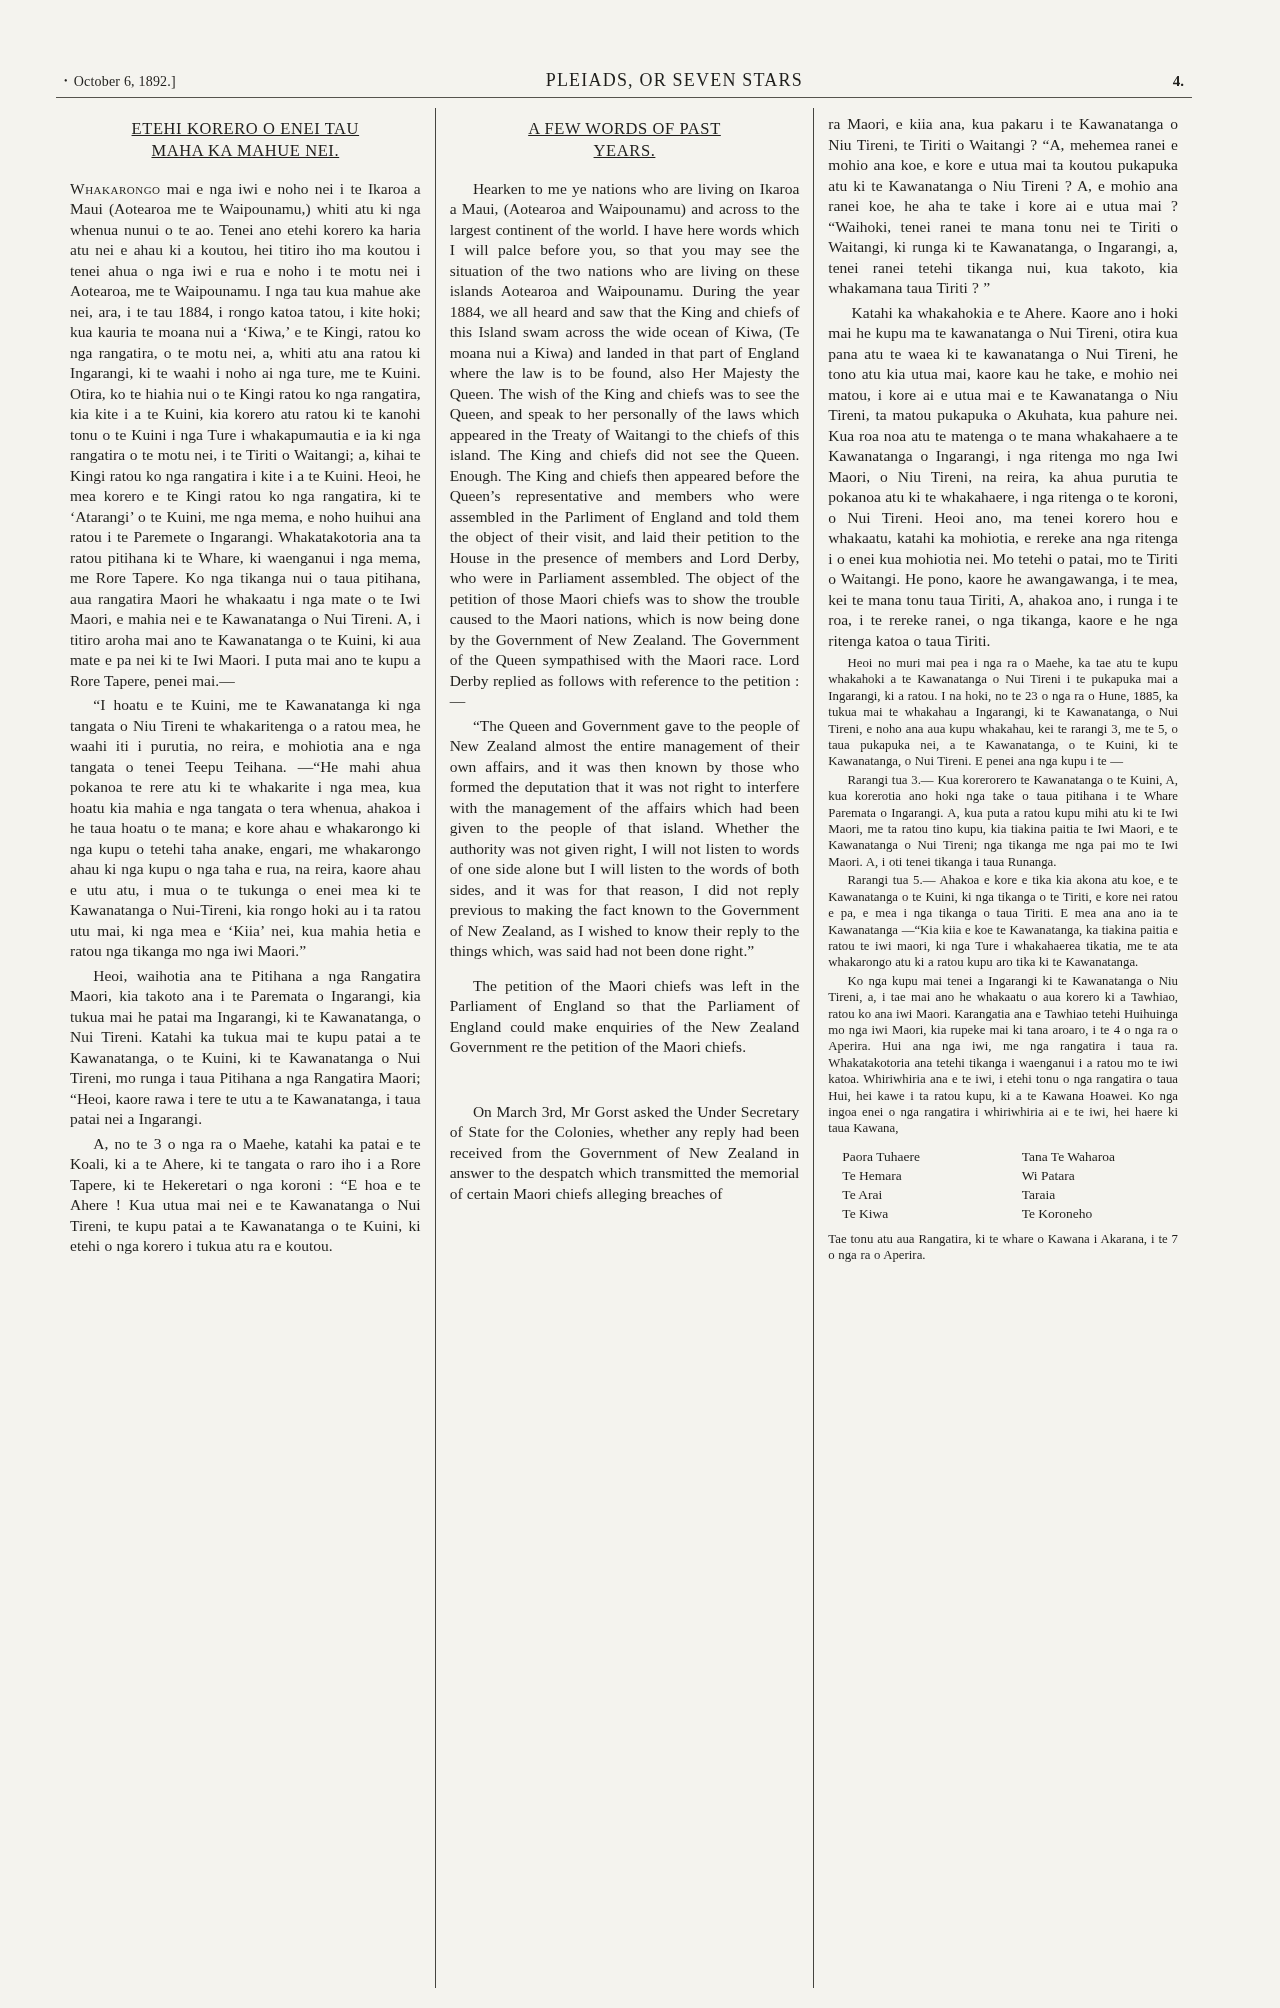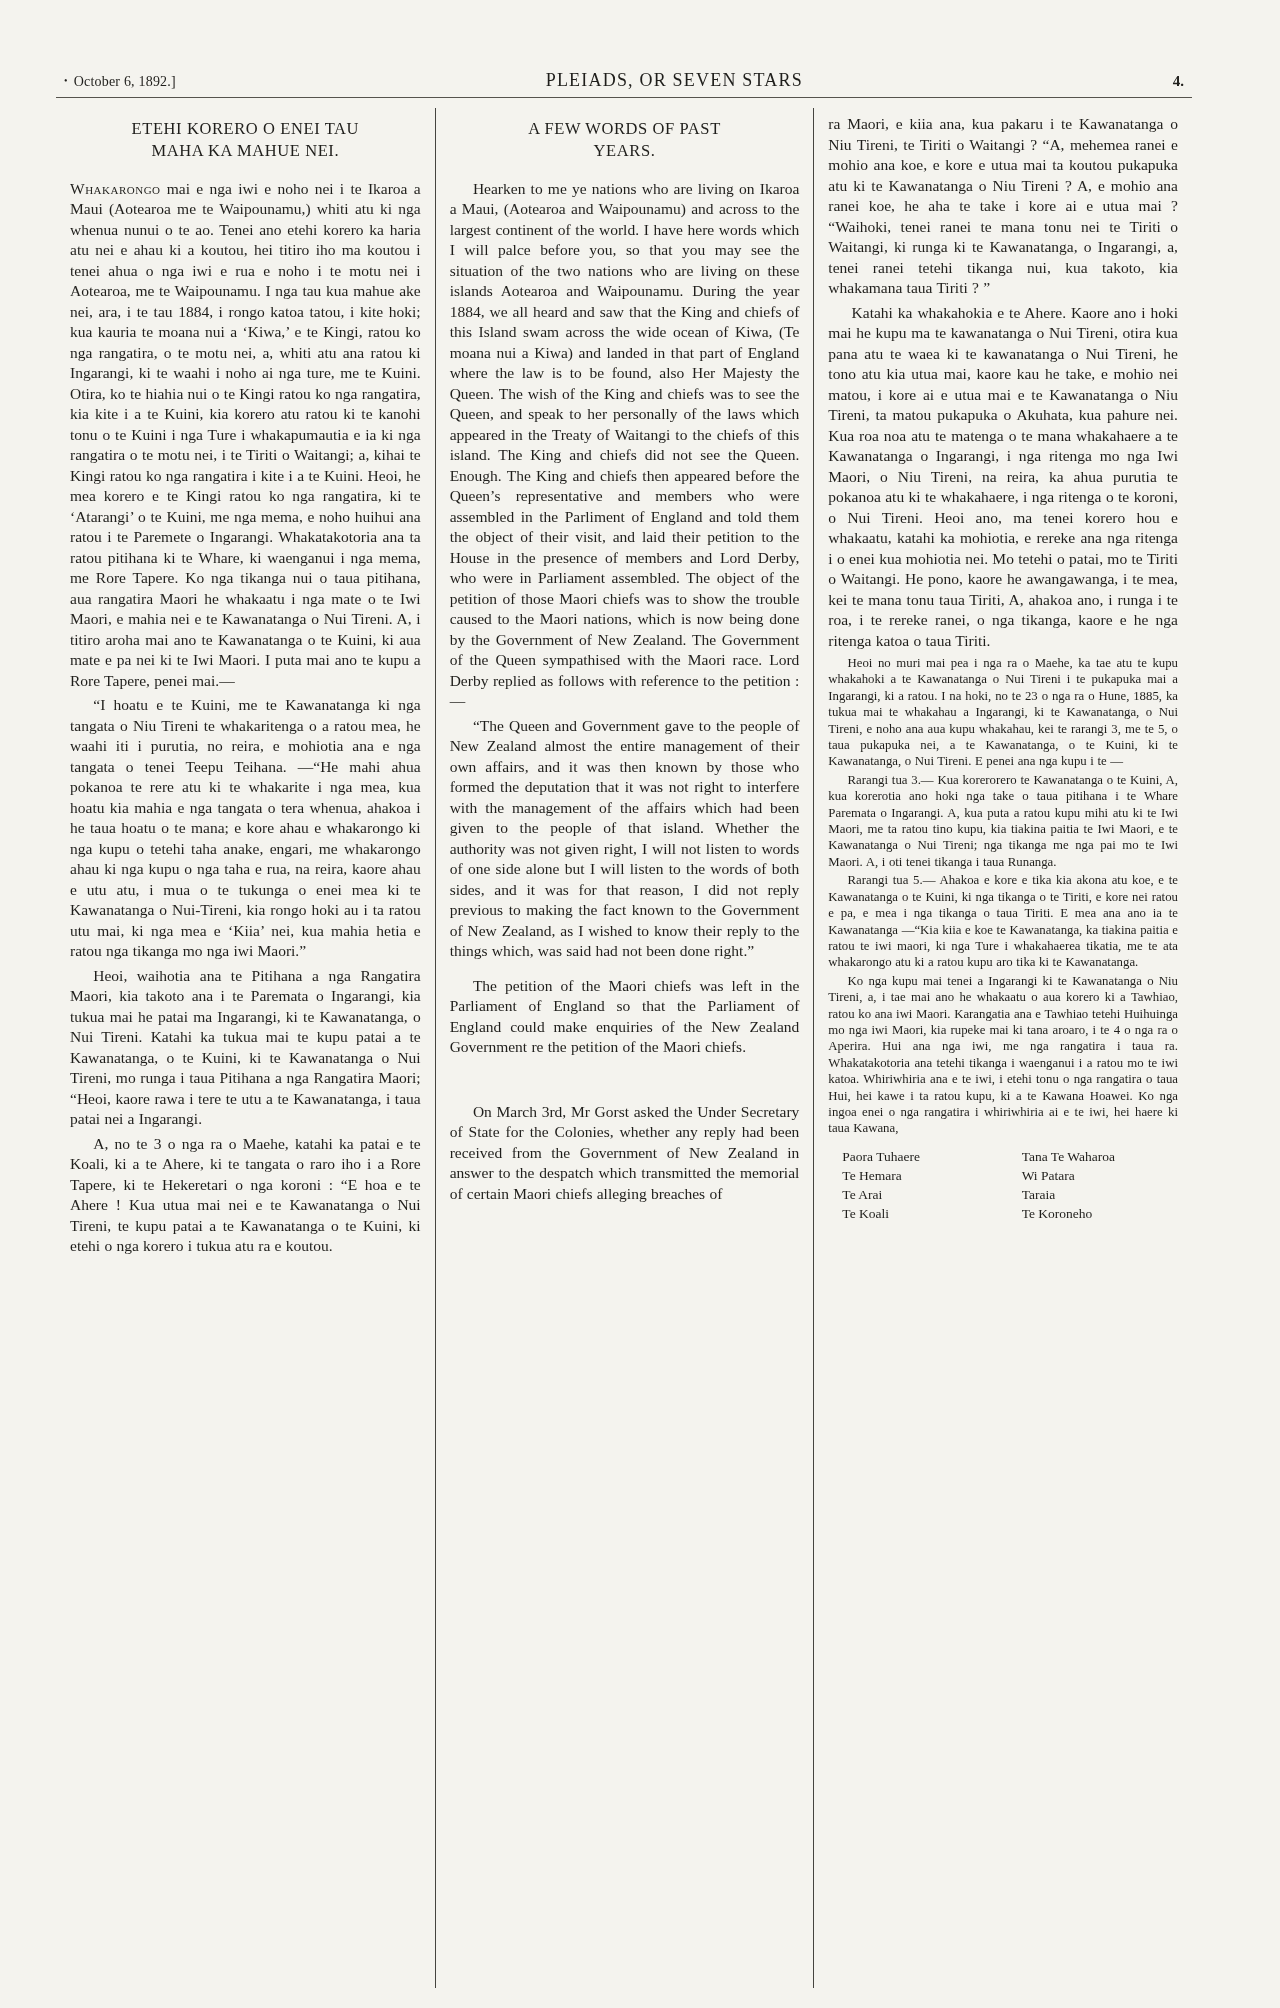--- a/index.html
+++ b/index.html
@@ -37,20 +37,21 @@
     padding:6px 14px 0 14px;
     overflow:hidden;
   }
   .col + .col{border-left:1px solid #45443f;}
   h2{
     font-size:16.5px;font-weight:normal;
     text-align:center;letter-spacing:.6px;
     margin:4px auto 16px auto;
     max-width:250px;
     line-height:1.35;
+    text-decoration:underline;
   }
   p{
     font-size:15.5px;line-height:20.5px;
     text-align:justify;
     margin:0 0 4px 0;
     text-indent:1.5em;
     word-spacing:.4px;
   }
   p.noindent{text-indent:0;}
   p.gap-sm{margin-top:14px;}
@@ -106,20 +107,21 @@
         <p>Rarangi tua 3.— Kua korerorero te Kawanatanga o te Kuini, A, kua korerotia ano hoki nga take o taua pitihana i te Whare Paremata o Ingarangi. A, kua puta a ratou kupu mihi atu ki te Iwi Maori, me ta ratou tino kupu, kia tiakina paitia te Iwi Maori, e te Kawanatanga o Nui Tireni; nga tikanga me nga pai mo te Iwi Maori. A, i oti tenei tikanga i taua Runanga.</p>
         <p>Rarangi tua 5.— Ahakoa e kore e tika kia akona atu koe, e te Kawanatanga o te Kuini, ki nga tikanga o te Tiriti, e kore nei ratou e pa, e mea i nga tikanga o taua Tiriti. E mea ana ano ia te Kawanatanga —“Kia kiia e koe te Kawanatanga, ka tiakina paitia e ratou te iwi maori, ki nga Ture i whakahaerea tikatia, me te ata whakarongo atu ki a ratou kupu aro tika ki te Kawanatanga.</p>
         <p>Ko nga kupu mai tenei a Ingarangi ki te Kawanatanga o Niu Tireni, a, i tae mai ano he whakaatu o aua korero ki a Tawhiao, ratou ko ana iwi Maori. Karangatia ana e Tawhiao tetehi Huihuinga mo nga iwi Maori, kia rupeke mai ki tana aroaro, i te 4 o nga ra o Aperira. Hui ana nga iwi, me nga rangatira i taua ra. Whakatakotoria ana tetehi tikanga i waenganui i a ratou mo te iwi katoa. Whiriwhiria ana e te iwi, i etehi tonu o nga rangatira o taua Hui, hei kawe i ta ratou kupu, ki a te Kawana Hoawei. Ko nga ingoa enei o nga rangatira i whiriwhiria ai e te iwi, hei haere ki taua Kawana,</p>
         <div class="names">
           <span>Paora Tuhaere</span>
           <span>Tana Te Waharoa</span>
           <span>Te Hemara</span>
           <span>Wi Patara</span>
           <span>Te Arai</span>
           <span>Taraia</span>
-          <span>Te Koali</span>
+          <span>Te Kiwa</span>
           <span>Te Koroneho</span>
         </div>
+        <p class="noindent">Tae tonu atu aua Rangatira, ki te whare o Kawana i Akarana, i te 7 o nga ra o Aperira.</p>
       </div>
     </section>
 
   </main>
 </div>
 
 </body></html>

